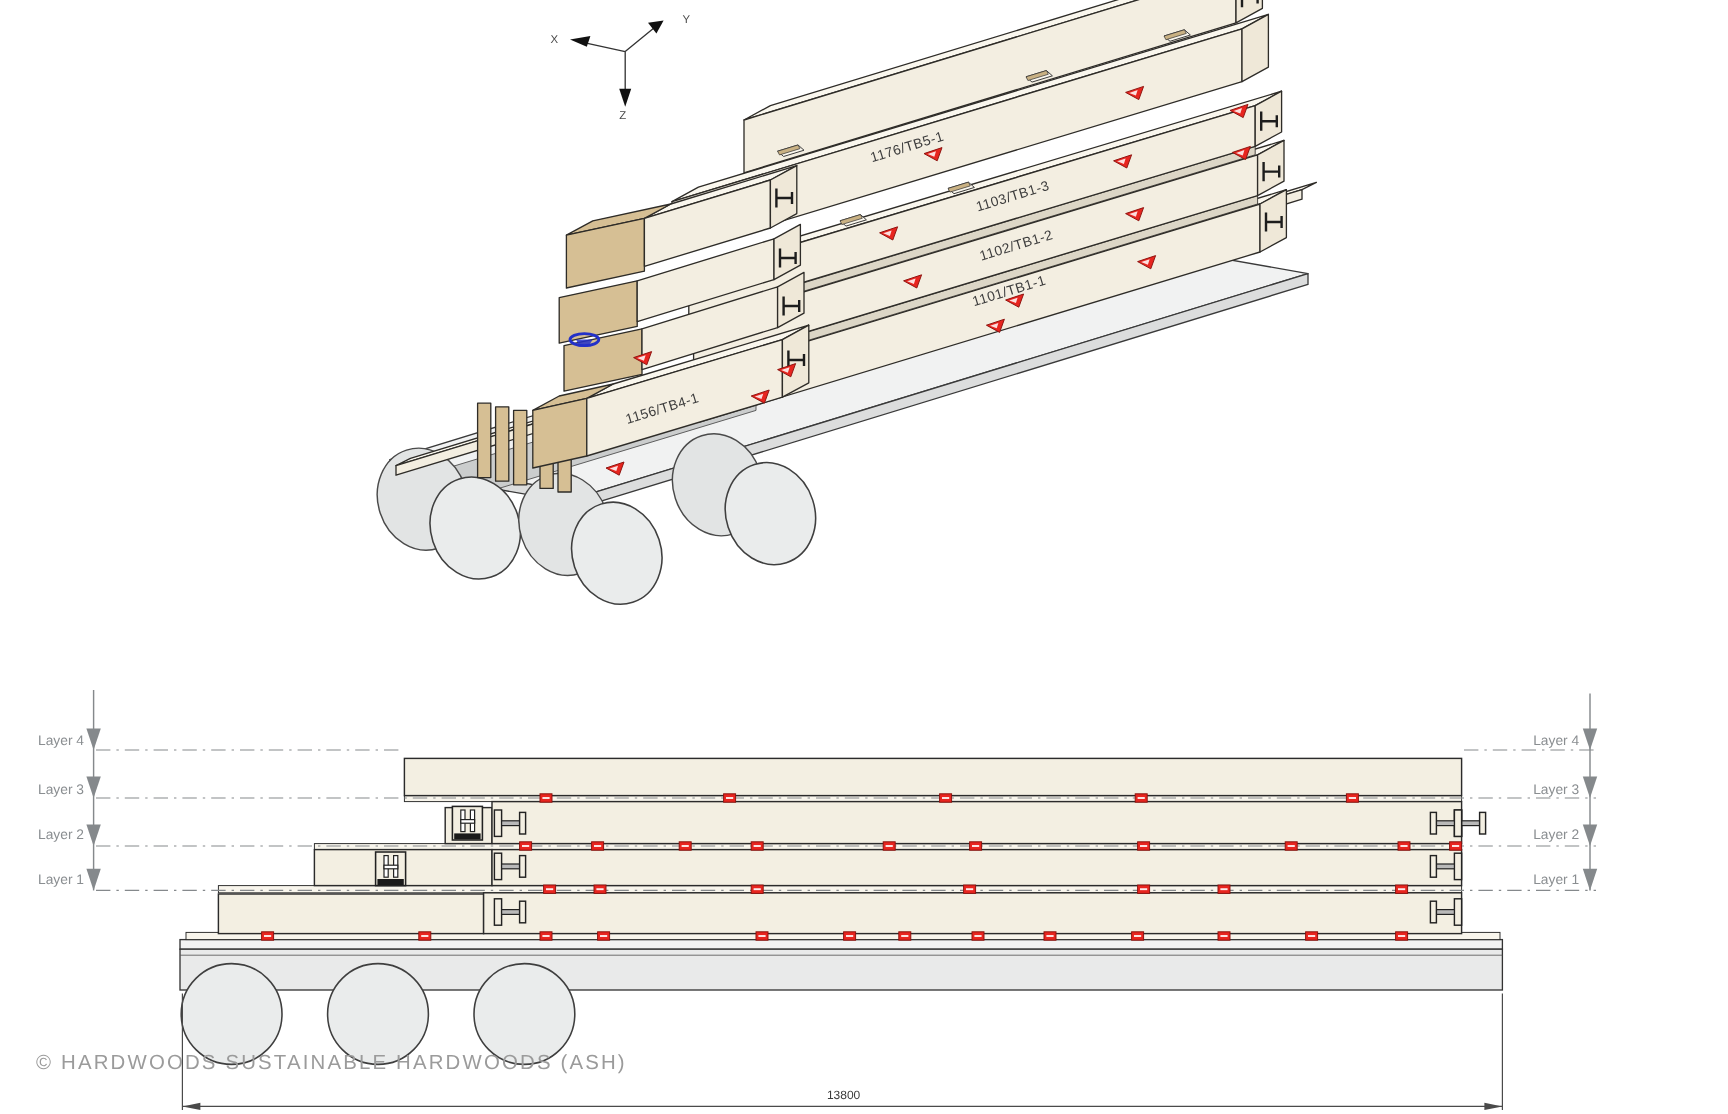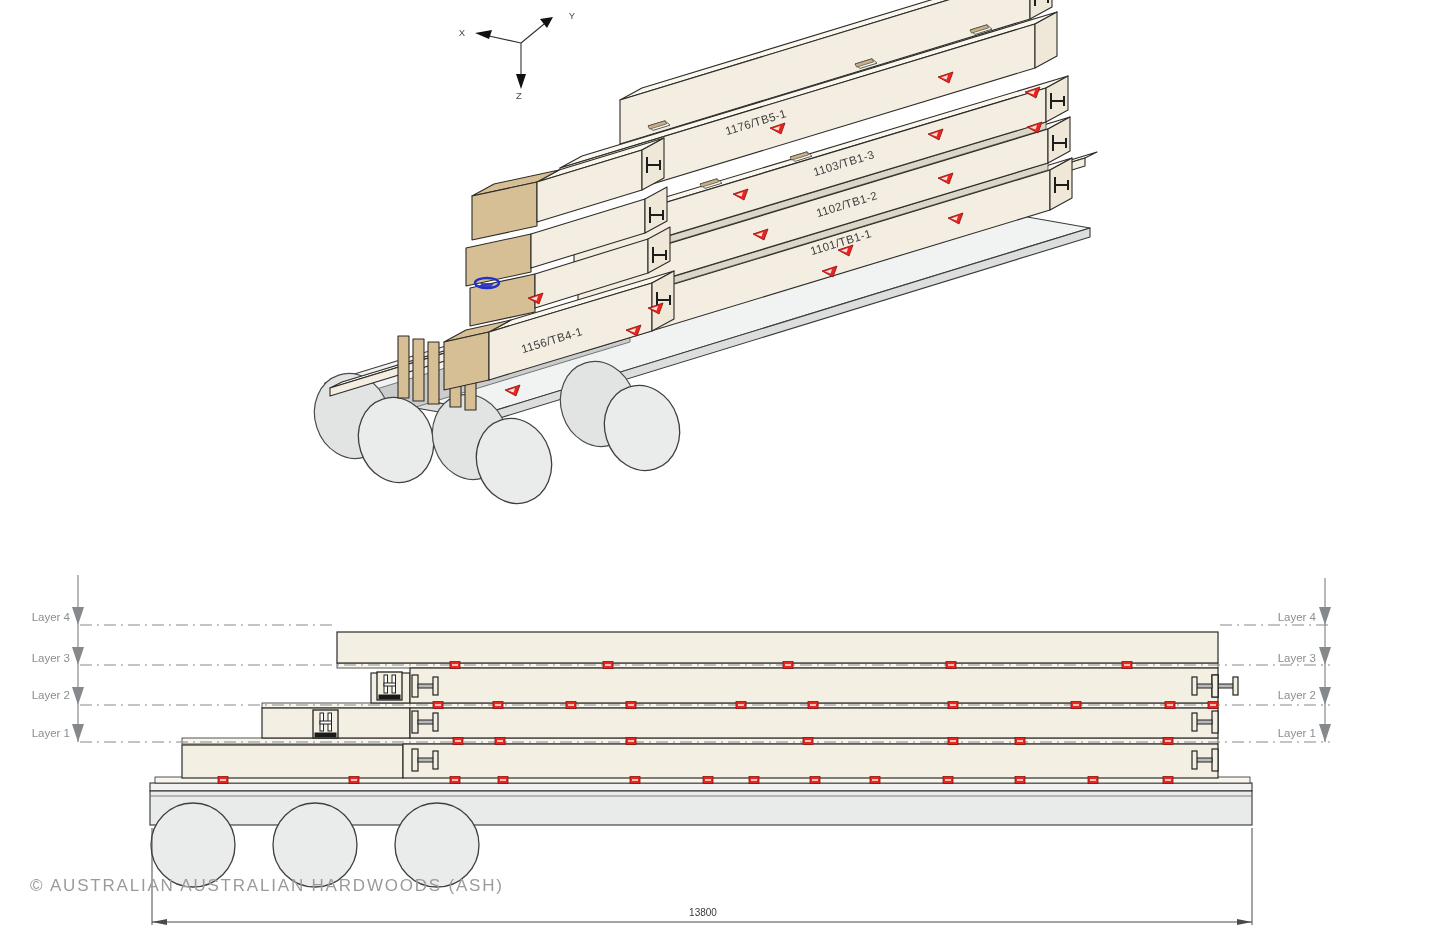--- a/index.html
+++ b/index.html
@@ -324,14 +324,14 @@
       <line class="dimline" x1="152" y1="828" x2="152" y2="925"></line>
       <line class="dimline" x1="1252" y1="828" x2="1252" y2="925"></line>
       <line class="dimline" x1="152" y1="922" x2="1252" y2="922"></line>
       <polygon points="152,922 167,919 167,925" fill="#4a4a4a"></polygon>
       <polygon points="1252,922 1237,919 1237,925" fill="#4a4a4a"></polygon>
       <text class="dimtext" x="703" y="916" text-anchor="middle">13800</text>
     </g>
   </g>
 </svg>
 
-<div class="copyright">© AUSTRALIAN AUSTRALIAN HARDWOODS (ASH)</div>
+<div class="copyright">© HARDWOODS SUSTAINABLE HARDWOODS (ASH)</div>
 </div>
 
 </body></html>

